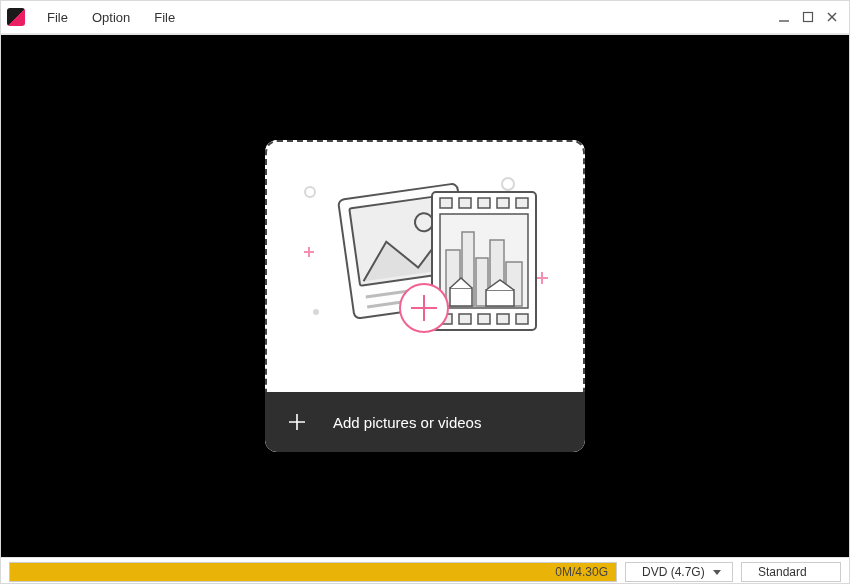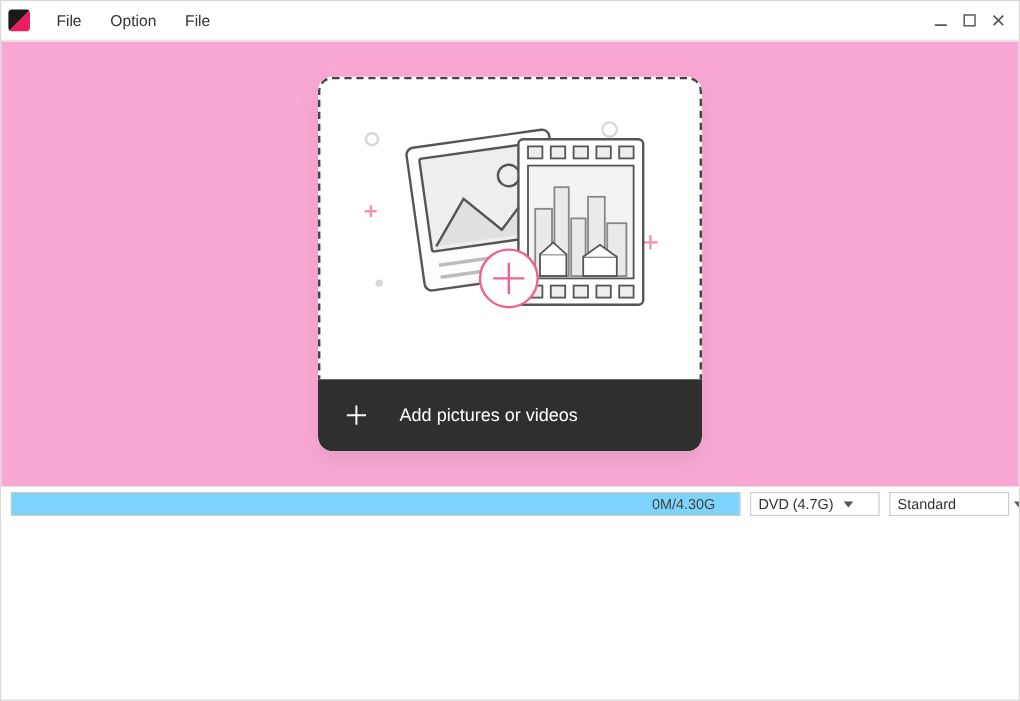--- a/index.html
+++ b/index.html
@@ -37,22 +37,22 @@
   .spacer { flex: 1; }
   .win-btn {
     width: 22px; height: 22px;
     display: flex; align-items: center; justify-content: center;
     color: #555;
     margin-left: 2px;
   }
   .win-btn svg { display:block; }
   
   .main {
-    background: #f9a8d4;
-    height: 372px;
+    background: #000000;
+    height: 524px;
     display: flex;
     align-items: center;
     justify-content: center;
     border: 1px solid #e2e2e2;
     border-left: none; border-right: none;
   }
   .drop-card {
     width: 320px;
     border-radius: 12px;
     overflow: hidden;
@@ -88,35 +88,35 @@
     display: flex;
     align-items: center;
     padding: 0 8px;
     gap: 8px;
     background: #fff;
   }
   .capacity-bar {
     flex: 1;
     height: 20px;
     border: 1px solid #ccc;
-    background: #7dd3fc;
+    background: #eab308;
     display: flex;
     align-items: center;
     justify-content: flex-end;
-    padding: 0 20px;
+    padding: 0 8px;
     font-size: 12px;
     color: #444;
   }
   .select {
     height: 20px;
     border: 1px solid #ccc;
     background: #fff;
     display: flex;
     align-items: center;
-    padding: 0 6px 0 6px;
+    padding: 0 6px 0 16px;
     font-size: 12px;
     color: #333;
     gap: 8px;
   }
   .select .caret {
     width: 0; height: 0;
     border-left: 4px solid transparent;
     border-right: 4px solid transparent;
     border-top: 5px solid #555;
   }

